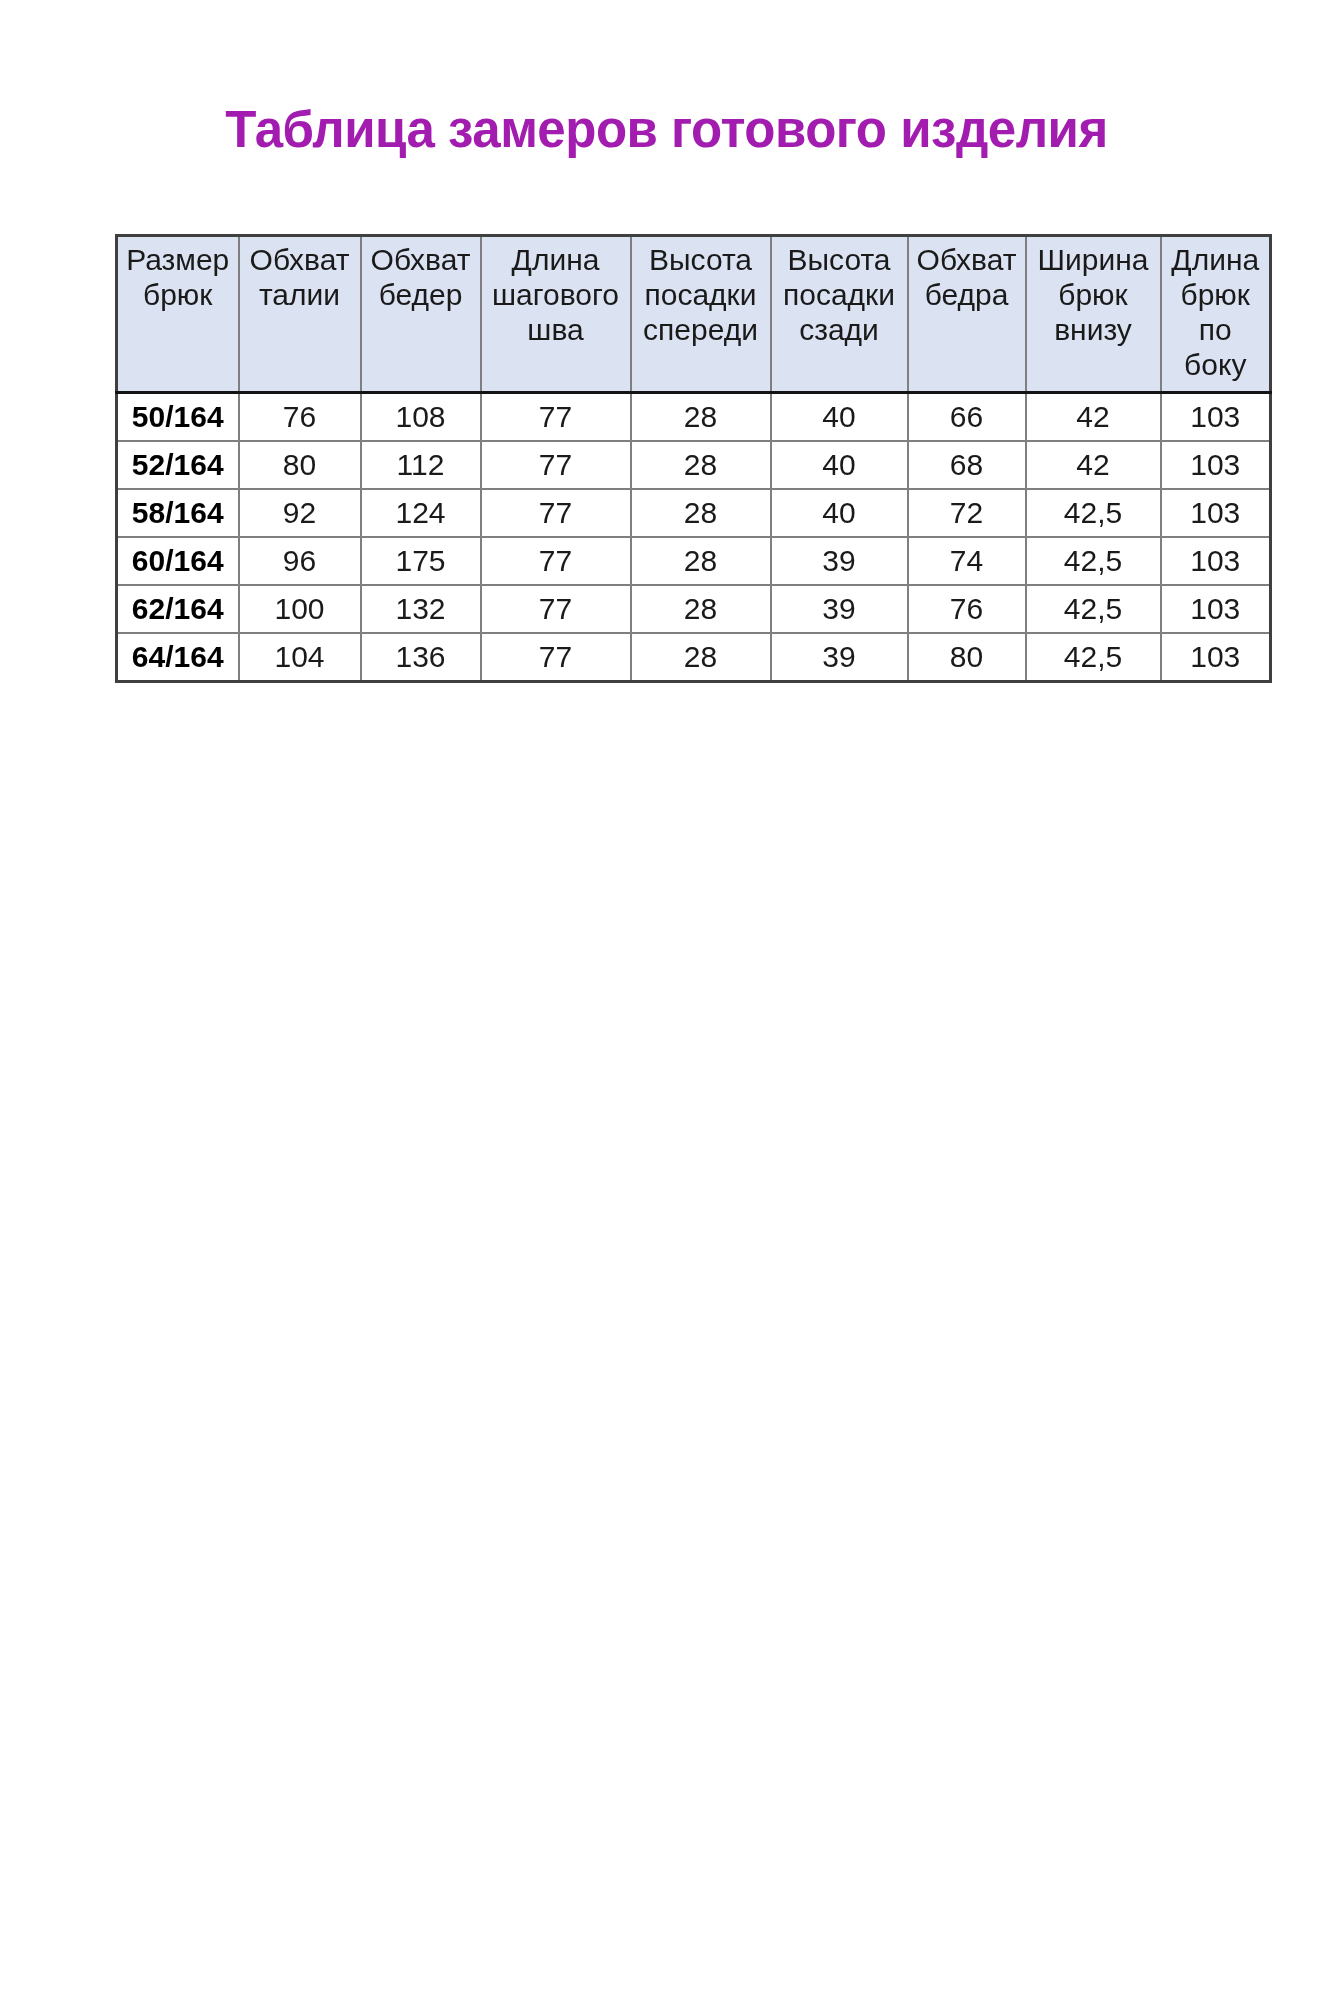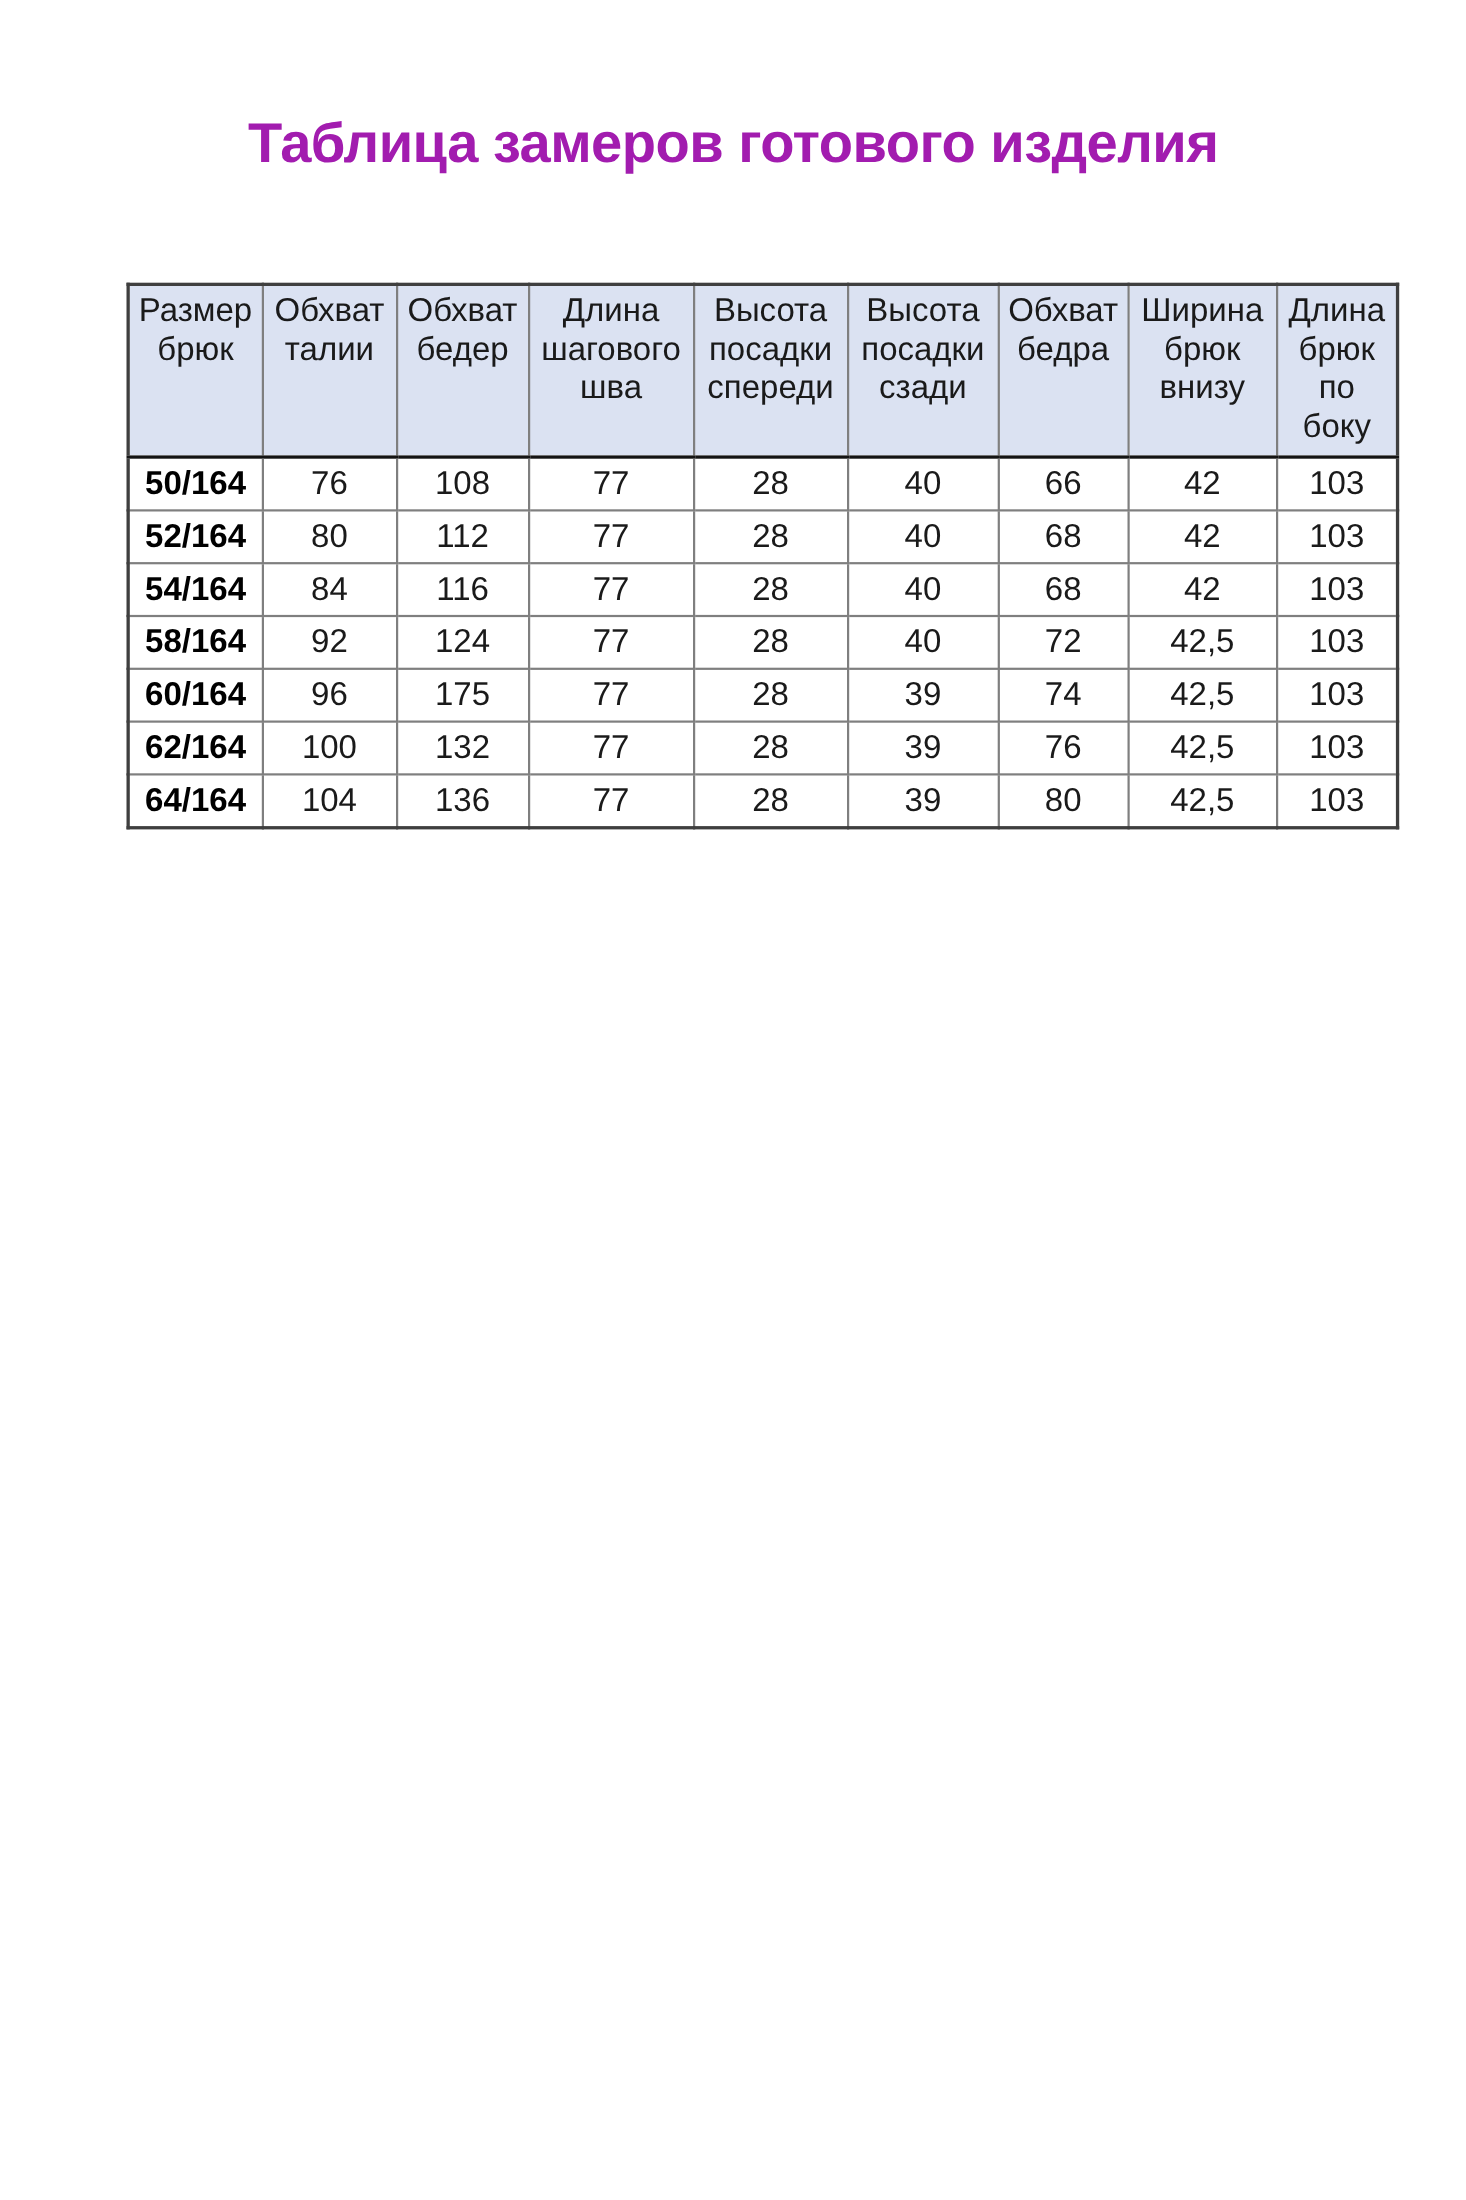--- a/index.html
+++ b/index.html
@@ -21,21 +21,21 @@
     font-size: 51px;
     line-height: 60px;
     font-weight: bold;
     color: #a21caf;
     letter-spacing: -0.5px;
     white-space: nowrap;
   }
   table.meas {
     border-collapse: collapse;
     table-layout: fixed;
-    margin: 97px 0 0 115px;
+    margin: 74px 0 0 115px;
     width: 1154px;
     border: 3px solid var(--border-outer, #3f3f3f);
   }
   col.c0 { width: 122px; }
   col.c1 { width: 122px; }
   col.c2 { width: 120px; }
   col.c3 { width: 150px; }
   col.c4 { width: 140px; }
   col.c5 { width: 137px; }
   col.c6 { width: 118px; }
@@ -115,31 +115,20 @@
         <td>80</td>
         <td>112</td>
         <td>77</td>
         <td>28</td>
         <td>40</td>
         <td>68</td>
         <td>42</td>
         <td>103</td>
       </tr>
       <tr>
-        <td class="size-col">54/164</td>
-        <td>84</td>
-        <td>116</td>
-        <td>77</td>
-        <td>28</td>
-        <td>40</td>
-        <td>68</td>
-        <td>42</td>
-        <td>103</td>
-      </tr>
-      <tr>
         <td class="size-col">58/164</td>
         <td>92</td>
         <td>124</td>
         <td>77</td>
         <td>28</td>
         <td>40</td>
         <td>72</td>
         <td>42,5</td>
         <td>103</td>
       </tr>

